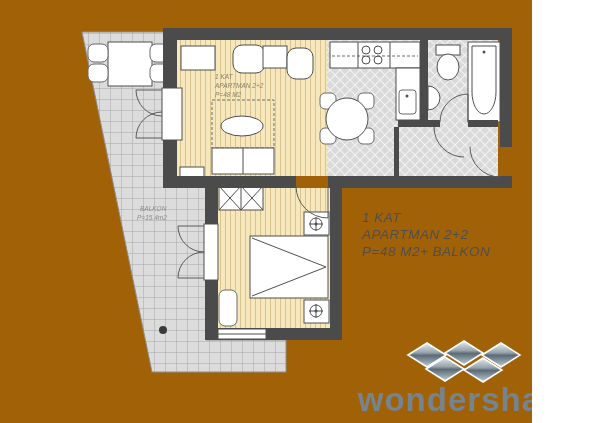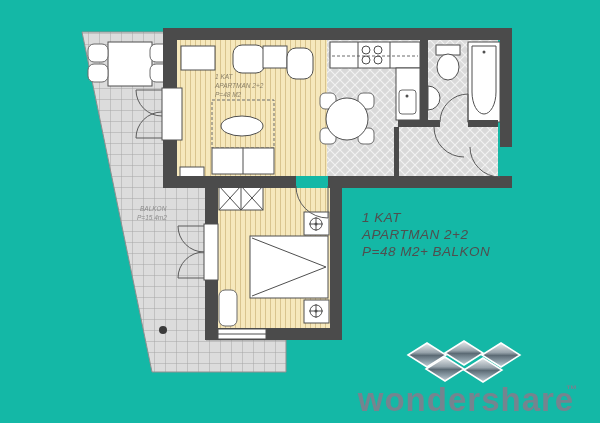--- a/index.html
+++ b/index.html
@@ -1,16 +1,16 @@
 <!DOCTYPE html>
 <html><head>
 <meta charset="utf-8">
 <style>
   html,body { margin:0; padding:0; background:#ffffff; }
-  .stage { position:relative; width:600px; height:423px; background:#14b8a6; overflow:hidden;
+  .stage { position:relative; width:532px; height:423px; background:#a16207; overflow:hidden;
            font-family:"Liberation Sans", sans-serif; }
   svg { position:absolute; left:0; top:0; }
   .furn   { fill:#ffffff; stroke:#4f4f4f; stroke-width:1; }
   .furn2  { fill:#ffffff; stroke:#6a6a6a; stroke-width:1; }
   .ln     { fill:none; stroke:#4f4f4f; stroke-width:1; }
   .arc    { fill:none; stroke:#5a5a5a; stroke-width:1; }
   .dash   { fill:none; stroke:#6a6a6a; stroke-width:1; stroke-dasharray:3,2; }
   .wall   { fill:#4b4b4b; }
   .small-label { font:italic 6.5px "Liberation Sans", sans-serif; fill:#8a7f66; }
   .balc-label  { font:italic 6.5px "Liberation Sans", sans-serif; fill:#8c8c8c; }

